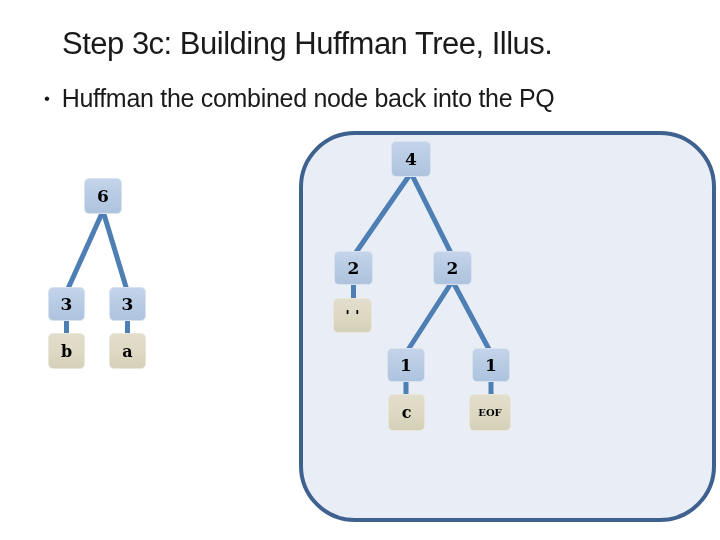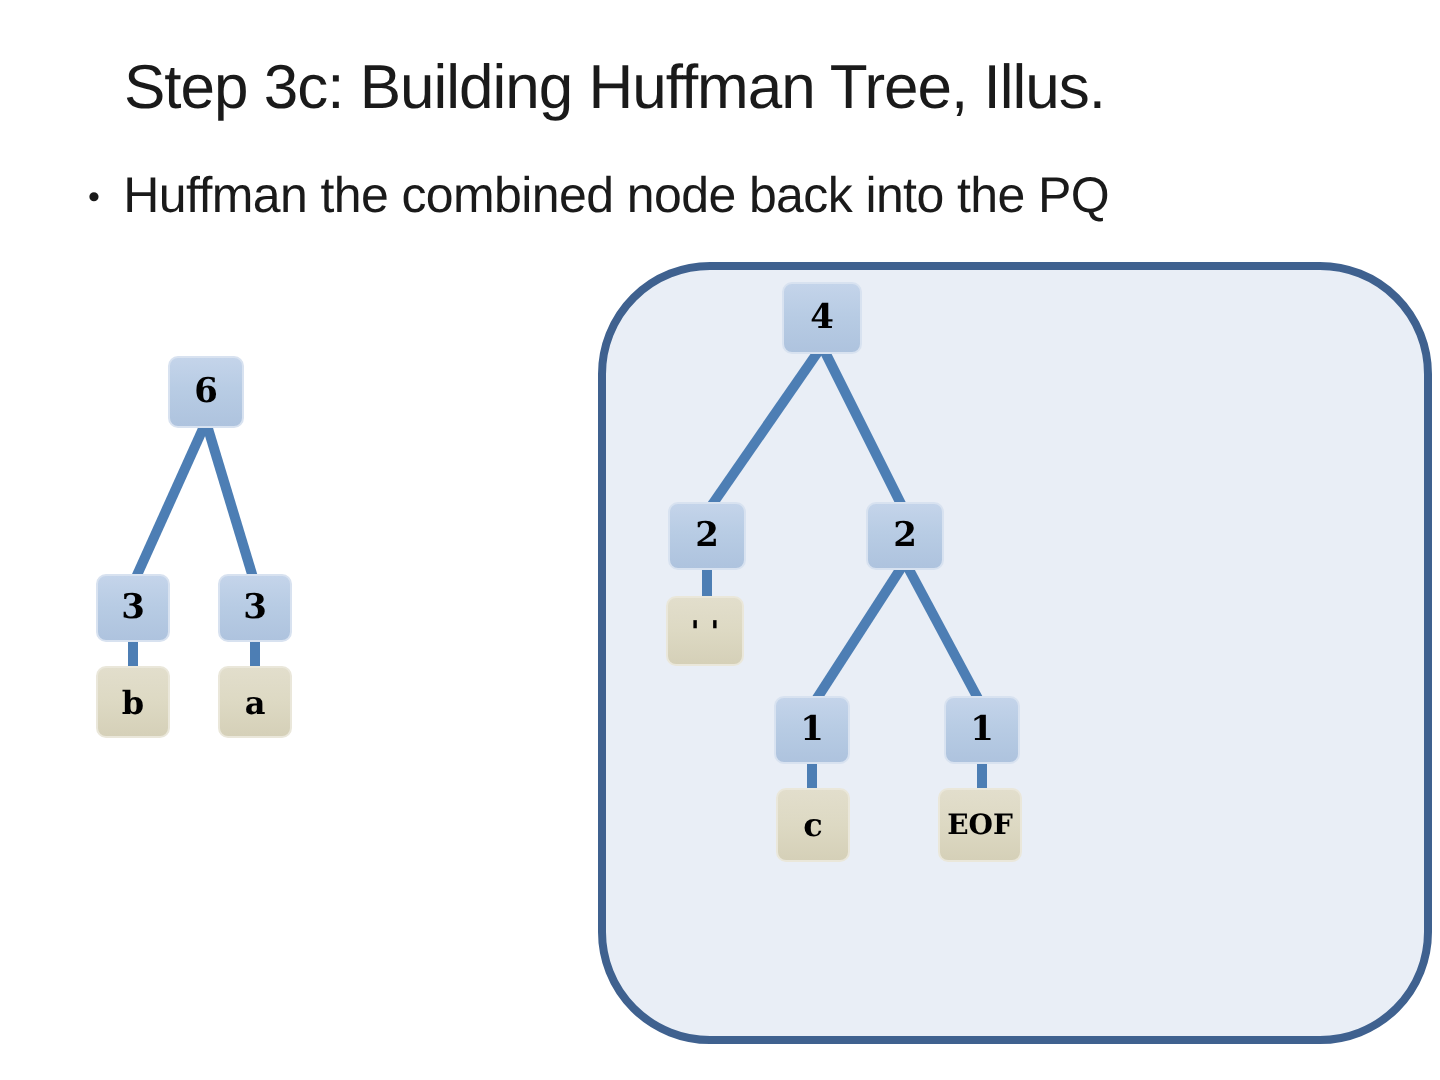--- a/index.html
+++ b/index.html
@@ -71,21 +71,21 @@
   .node.blue{
     background:linear-gradient(180deg,#c4d4ea 0%,#b8cce4 45%,#aec3de 100%);
     border:1px solid #d8e2f0;
     font-size:17px;
   }
   .node.tan{
     background:linear-gradient(180deg,#e2decc 0%,#ddd9c3 50%,#d5d0b8 100%);
     border:1px solid #eae7da;
     font-size:16px;
   }
-  .node.tan.small{font-size:14px;text-align:right;}
+  .node.tan.small{font-size:10px;text-align:right;}
   .node.tan.space-label{font-size:15px;}
 </style>
 </head>
 <body>
 
 <div class="slide">
 
   <div class="title">Step 3c: Building Huffman Tree, Illus.</div>
 
   <div class="bullet-line">

